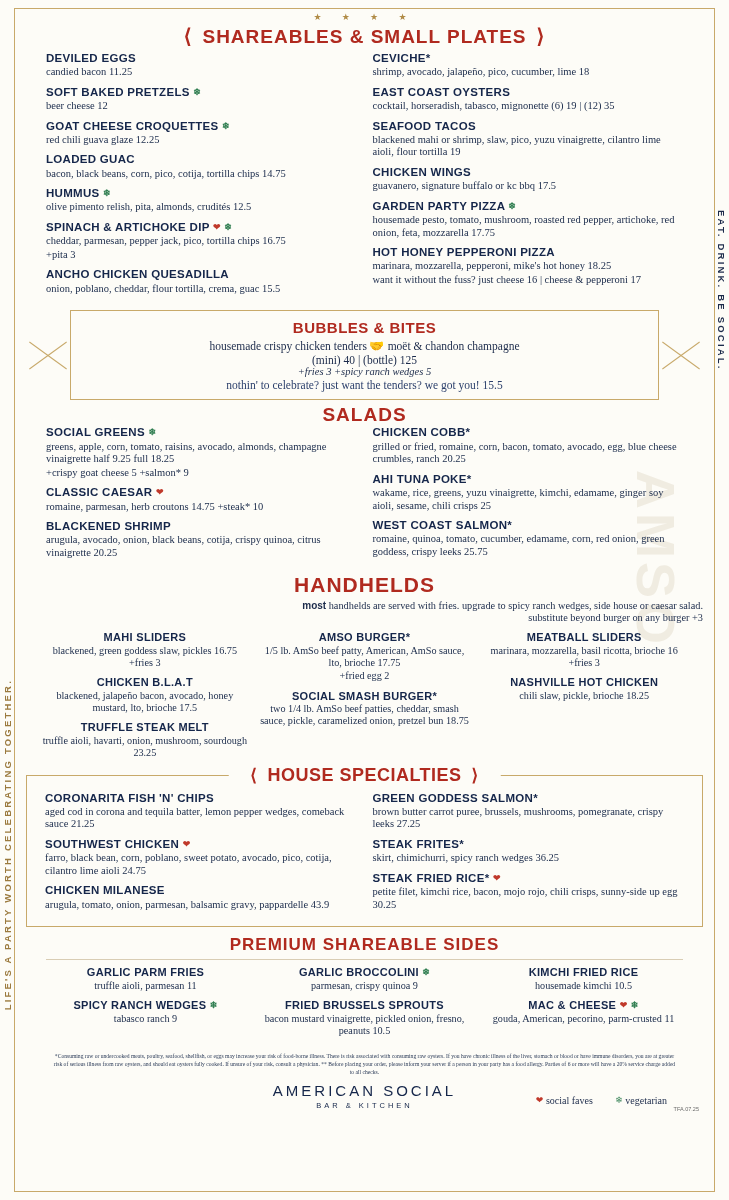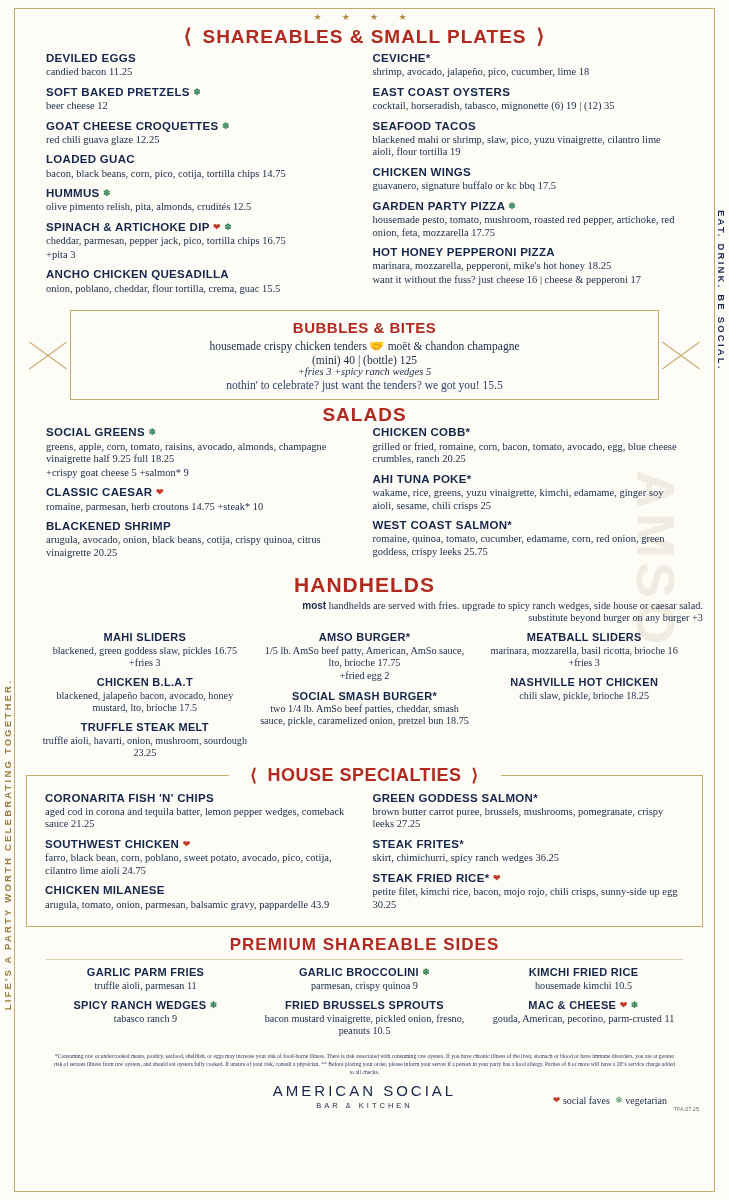--- a/index.html
+++ b/index.html
@@ -184,21 +184,21 @@
     font-size: 15px; letter-spacing: 3px; color:#15264a; font-weight:normal;
   }
   .brand .b2 {
     font-family:"Liberation Sans",sans-serif;
     font-size: 7.5px; letter-spacing: 3px; color:#15264a; margin-top:2px;
   }
   .legend {
     position:absolute; right: 36px; bottom: 4px;
     font-size: 10px;
   }
-  .legend span.lbl { margin-right:3px;text-align:right; }
+  .legend span.lbl { margin-right:20px;text-align:right; }
   .code {
     position:absolute; right: 4px; bottom: -2px;
     font-size: 5.5px; color:#6a6a6a; font-family:"Liberation Sans",sans-serif;
   }
   .hand-ico { font-size: 12px; }
 </style>
 </head>
 <body>
 
 <div class="page">

